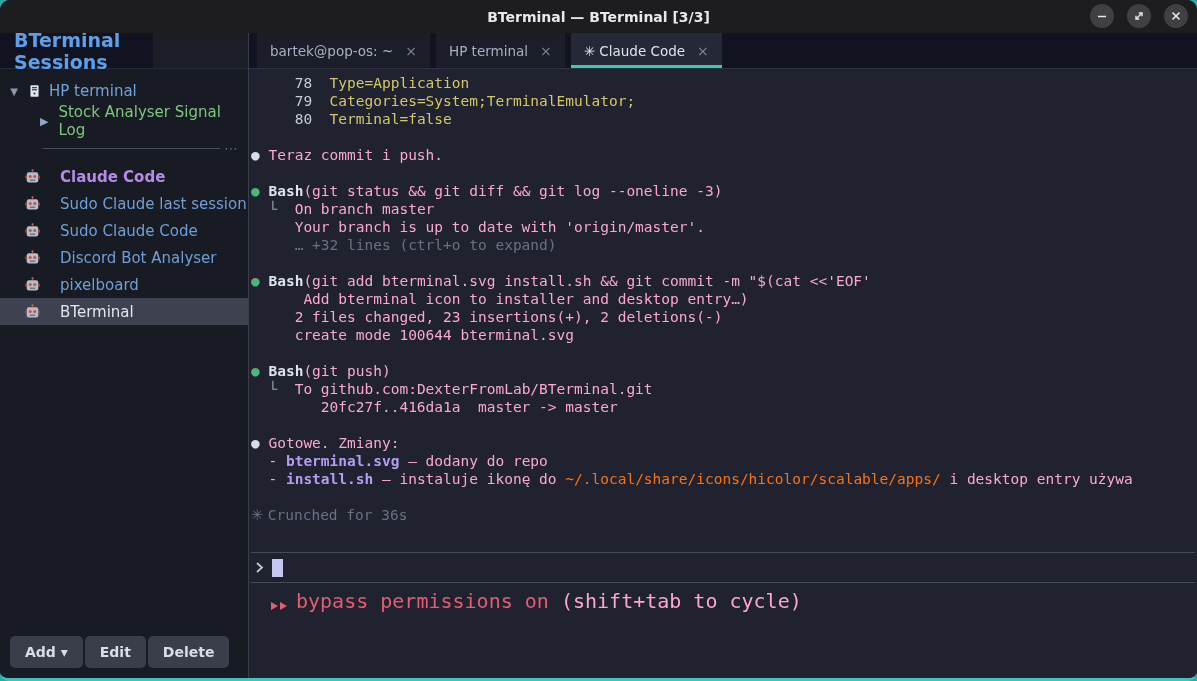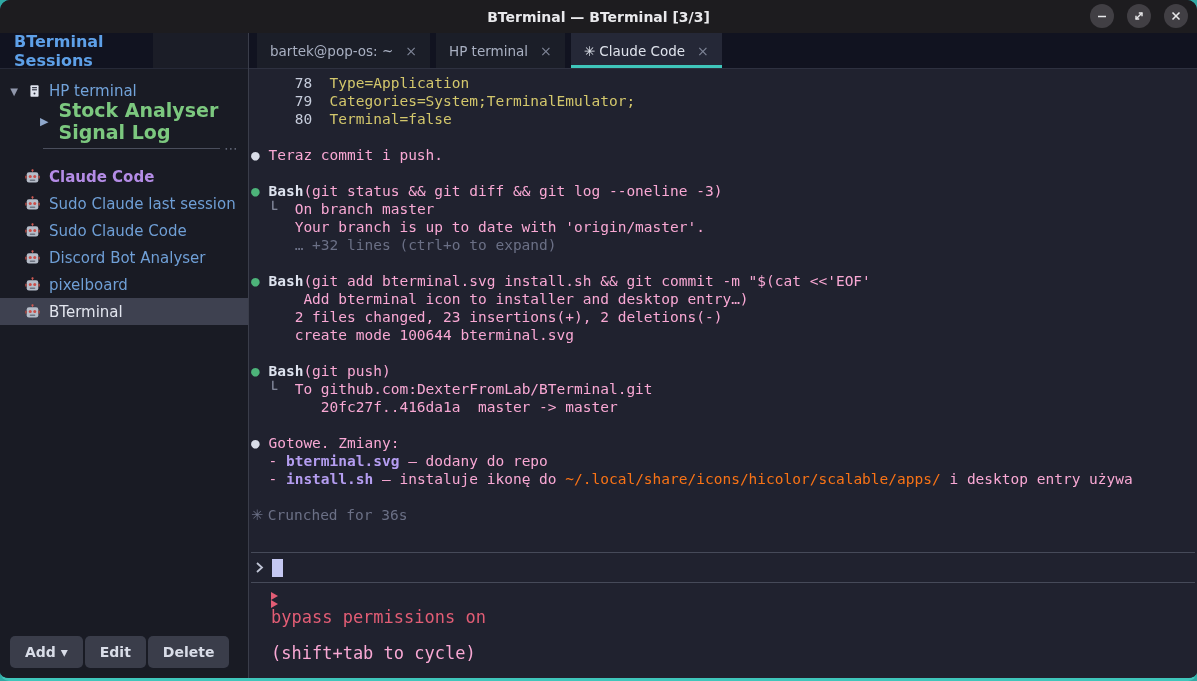--- a/index.html
+++ b/index.html
@@ -13,33 +13,33 @@
   .controls{position:absolute;right:9px;top:4px;display:flex;gap:13px;}
   .ctrl{width:24px;height:24px;border-radius:50%;background:#413f44;border:none;padding:0;
     display:flex;align-items:center;justify-content:center;cursor:pointer;}
   .ctrl svg{display:block;}
   
   .body{flex:1;display:flex;min-height:0;}
   .sidebar{width:249px;flex:0 0 auto;background:#191b24;border-right:1px solid #3a3d4a;
     display:flex;flex-direction:column;}
   .side-header{height:36px;background:#1b1d27;border-bottom:1px solid #262937;display:flex;flex:0 0 auto;}
   .panel-tab{width:153px;background:#111320;display:flex;align-items:center;padding-left:14px;}
-  .panel-tab span{color:#5ea0e8;font-weight:bold;font-size:16px;}
+  .panel-tab span{color:#5ea0e8;font-weight:bold;font-size:19px;}
   .tree{padding-top:8px;}
   .row{display:flex;align-items:center;}
   .host-row{height:28px;padding-left:8px;gap:8px;}
   .tree-arrow{color:#9097ab;font-size:10px;width:12px;text-align:center;}
   .host-label{color:#72a3da;font-size:15px;}
   .child-row{height:28px;padding-left:40px;gap:10px;margin-top:2px;}
   .play-arrow{color:#8fa8cc;font-size:11px;}
-  .child-label{color:#7cc87f;font-size:19px;font-weight:bold;}
+  .child-label{color:#7cc87f;font-size:15px;}
   .divider{display:flex;align-items:center;margin:10px 10px 12px 43px;}
   .divider .line{flex:1;border-top:1px solid #4a4e5c;}
   .divider .dots{color:#5f6474;font-size:14px;margin-left:4px;line-height:6px;}
-  .session{height:27px;display:flex;align-items:center;gap:9px;padding-left:25px;cursor:pointer;}
+  .session{height:27px;display:flex;align-items:center;gap:20px;padding-left:25px;cursor:pointer;}
   .session .lbl{font-size:15px;color:#6f9fd6;}
   .session.purple .lbl{color:#b48ce6;font-weight:bold;}
   .session.selected{background:#3e4150;}
   .session.selected .lbl{color:#e2e5ee;}
   .side-buttons{margin-top:auto;padding:10px;display:flex;gap:2px;}
   .sbtn{background:#3a3d4a;color:#d9dde8;font-weight:bold;font-size:14px;border:none;
     border-radius:5px;padding:8px 15px;cursor:pointer;font-family:"DejaVu Sans",sans-serif;}
   
   .term-pane{flex:1;display:flex;flex-direction:column;min-width:0;background:#20222f;}
   .tabbar{height:36px;flex:0 0 auto;background:#111320;display:flex;align-items:stretch;
@@ -51,22 +51,22 @@
   .term{flex:1;padding:5px 0 0 2px;font-family:"DejaVu Sans Mono",monospace;font-size:14.5px;
     line-height:18px;overflow:hidden;display:flex;flex-direction:column;}
   .tl{height:18px;white-space:pre;}
   .num{color:#c6ccdb}.yl{color:#d3c76c}.bw{color:#d9dde8}.gb{color:#4db47a}
   .b{color:#dde2ee;font-weight:bold}.df{color:#f9a8d4}.cn{color:#9aa0b5}.dm{color:#6b7086}
   .pb{color:#b49df0;font-weight:bold}.pw{color:#f97316}
   .st{color:#6b7086;font-family:"DejaVu Sans",sans-serif}
   .prompt-box{margin-top:28px;margin-right:2px;border-top:1px solid #464a59;border-bottom:1px solid #464a59;
     height:31px;display:flex;align-items:center;padding-left:3px;}
   .cursor{width:11px;height:18px;background:#c5c8f2;margin-left:7px;}
-  .status-row{margin-top:9px;display:flex;align-items:flex-start;padding-left:20px;
-    font-family:"DejaVu Sans Mono",monospace;font-size:17px;flex-direction:column;}
+  .status-row{margin-top:9px;display:flex;align-items:flex-end;padding-left:20px;
+    font-family:"DejaVu Sans Mono",monospace;font-size:20px;}
   .tri{width:0;height:0;border-top:4px solid transparent;border-bottom:4px solid transparent;
     border-left:7px solid #e25d75;margin-right:2px;}
   .tri:nth-child(2){margin-right:9px;}
   .mode{color:#e25d75;}
   .hint{color:#f9a8d4;}
 </style>
 </head>
 <body>
 
 <div class="window">

